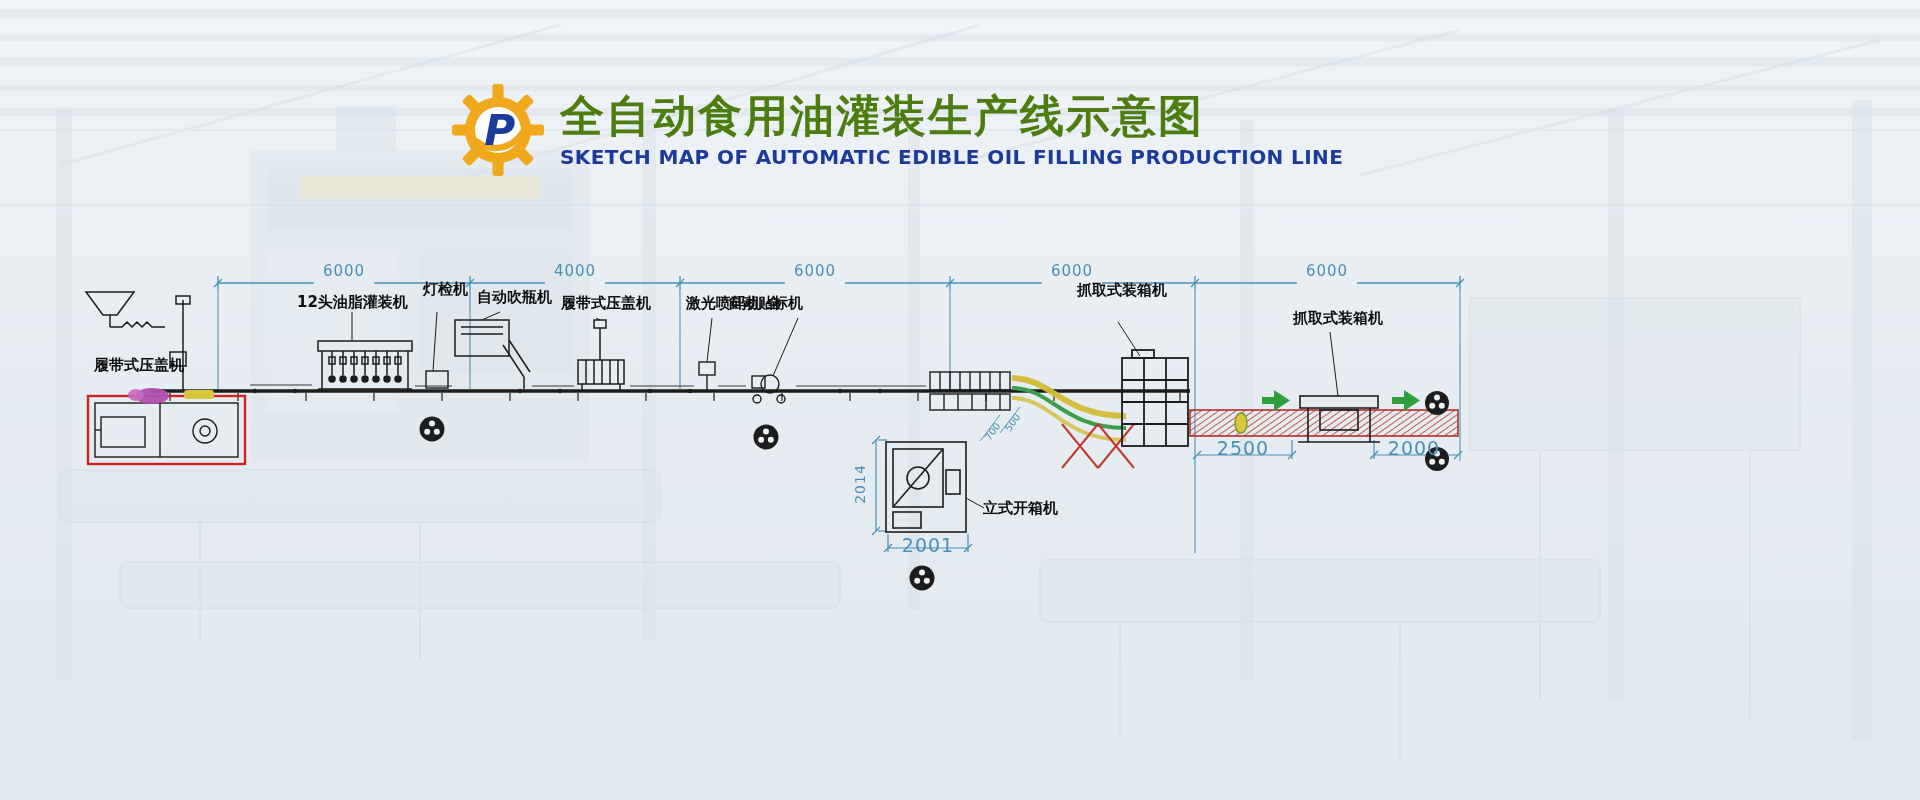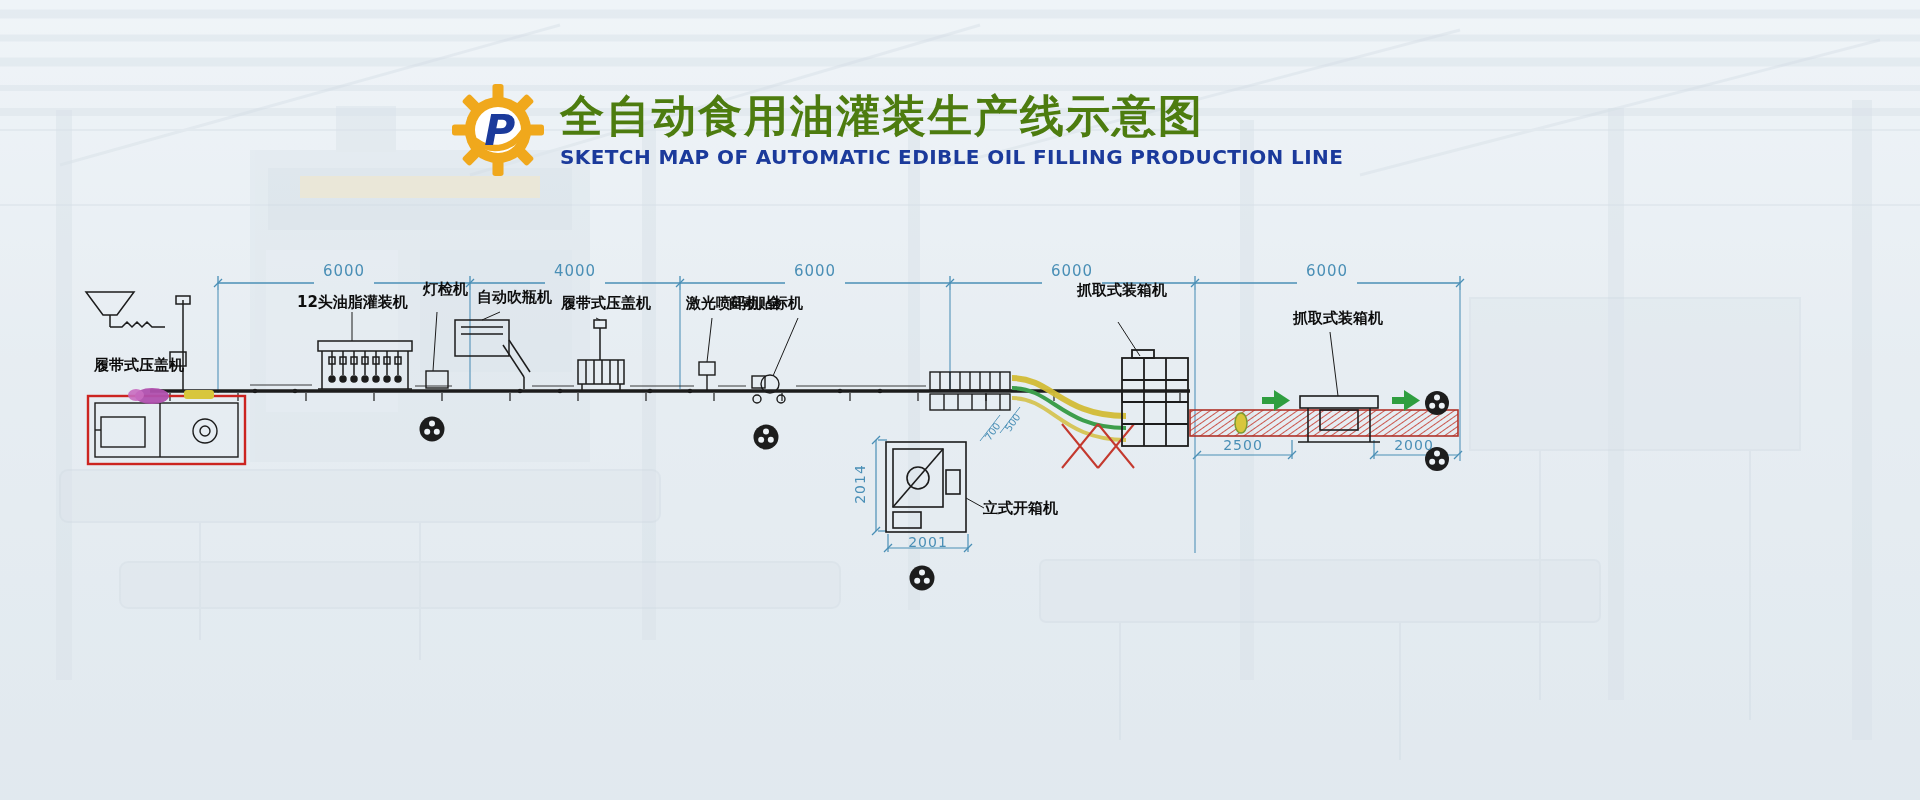--- a/index.html
+++ b/index.html
@@ -12,21 +12,21 @@
   svg.bg,svg.diagram{position:absolute;left:0;top:0;width:1920px;height:800px}
   
   .brand{position:absolute;left:452px;top:84px;display:flex;align-items:center;gap:16px;z-index:5}
   .brand .logo{width:92px;height:92px;flex:0 0 auto}
   .brand h1{font-size:44px;font-weight:700;color:#4d7c0f;letter-spacing:2px;white-space:nowrap;line-height:1.15}
   .brand h2{font-size:20px;font-weight:700;color:#1b3a9b;letter-spacing:.4px;white-space:nowrap;margin-top:4px}
   
   .mlabel{position:absolute;font-size:15px;font-weight:700;color:#0d0d0d;white-space:nowrap;z-index:4}
   
   .dim{position:absolute;font-size:15px;font-weight:400;color:#4a8fb6;letter-spacing:1px;white-space:nowrap;z-index:4;transform:translateX(-50%)}
-  .dim-plain{position:absolute;font-size:14px;color:#4a8fb6;letter-spacing:1px;white-space:nowrap;z-index:4;transform:translateX(-50%)}
+  .dim-plain{position:absolute;font-size:19px;color:#4a8fb6;letter-spacing:1px;white-space:nowrap;z-index:4;transform:translateX(-50%)}
   .dim-rot90{position:absolute;font-size:14px;color:#4a8fb6;letter-spacing:1px;white-space:nowrap;z-index:4;transform:rotate(-90deg)}
   .dim-rot-sm{position:absolute;font-size:10px;color:#4a8fb6;white-space:nowrap;z-index:4;transform:rotate(-55deg)}
 </style>
 </head>
 <body>
 
 <div class="stage">
 
   <svg class="bg" viewBox="0 0 1920 800" preserveAspectRatio="none">
     <g opacity="0.5" stroke="#c6d2dd">

